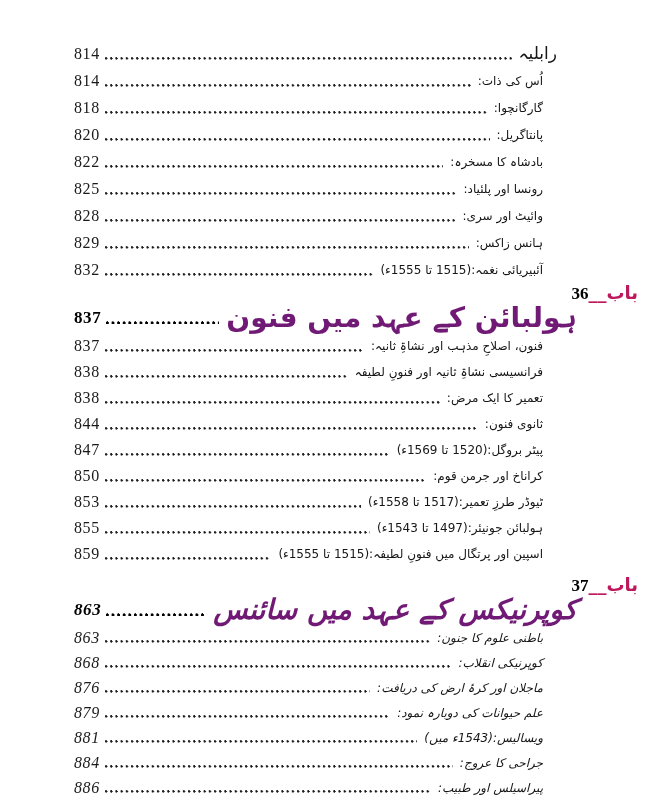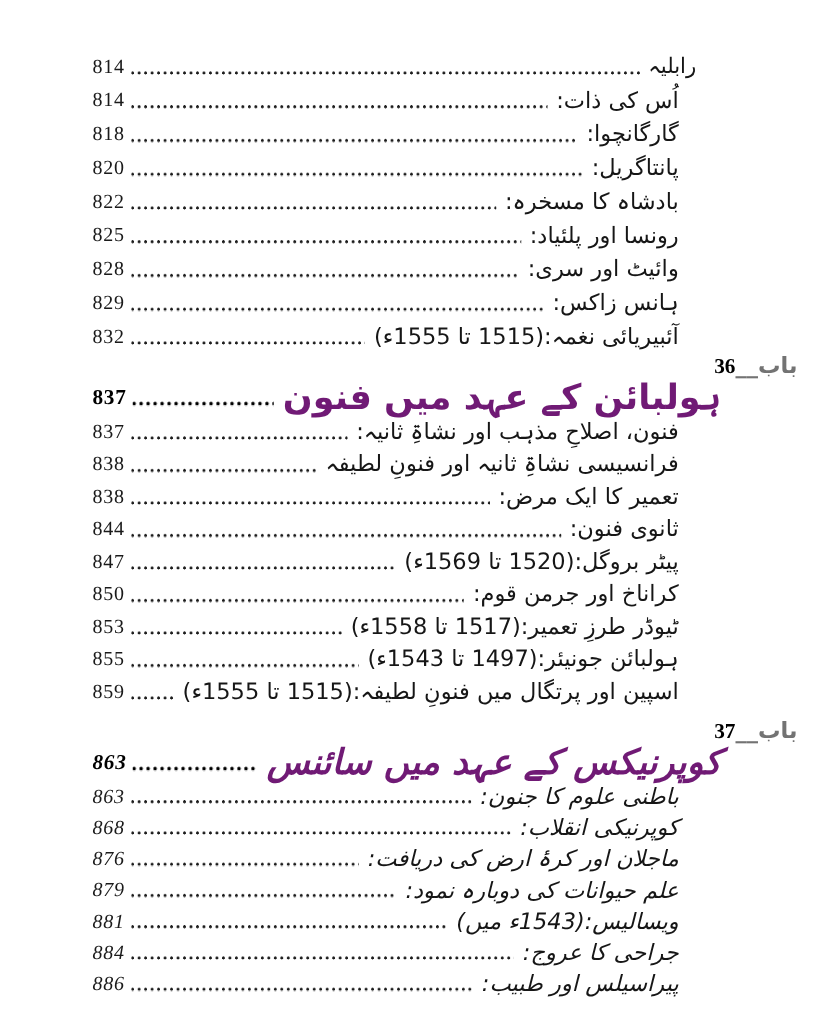--- a/index.html
+++ b/index.html
@@ -57,41 +57,41 @@
     background-image: radial-gradient(circle at 1.3px 1.8px, #000 1.28px, transparent 1.65px);
     background-size: 5.6px 4px;
   }
 
   .urdu {
     font-family: "DejaVu Sans", sans-serif;
     direction: rtl;
     unicode-bidi: isolate;
     white-space: nowrap;
   }
-  .row .title { flex: 0 0 auto; font-size: 18px; line-height: 1; }
+  .row .title { flex: 0 0 auto; font-size: 12px; line-height: 1; }
   .row.section .title { font-size: 17px; }
   .row.title-row .title { font-size: 28px; font-weight: bold; color: #701a75; }
 
   
   .bab {
     direction: rtl;
     text-align: right;
     box-sizing: border-box;
     padding-right: 13px;
     height: 20px;
     line-height: 20px;
     margin-top: 0;
   }
   .s3 > .bab { margin-top: 8px; margin-left: 36px; }
   .s2 > .bab { margin-top: 0; }
   .bab-label {
     font-family: "DejaVu Sans", sans-serif;
     font-size: 18px;
     font-weight: bold;
-    color: #737373;
+    color: #be185d;
   }
   .bab-num {
     font-family: "Liberation Serif", serif;
     font-size: 17px;
     font-weight: bold;
     letter-spacing: 0.5px;
     color: #000;
     text-align: right;
   }
 </style>

